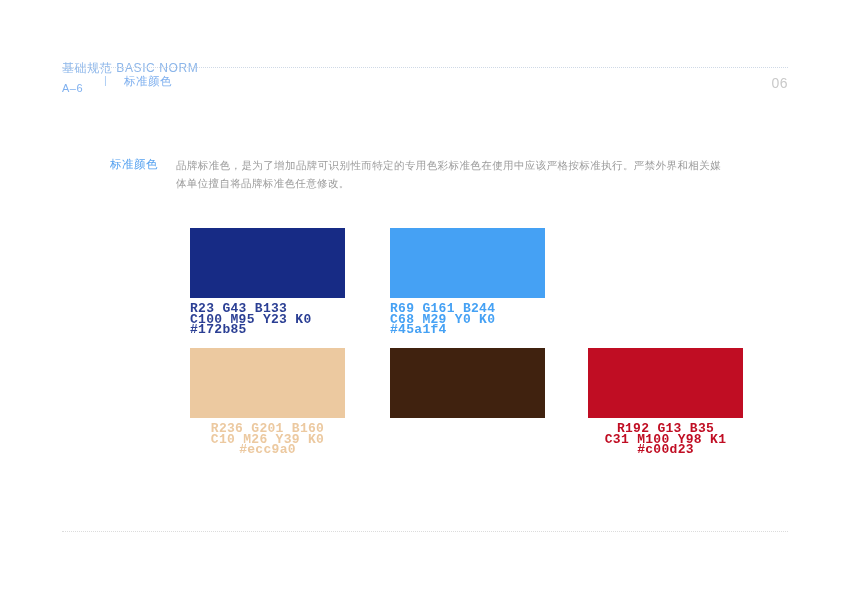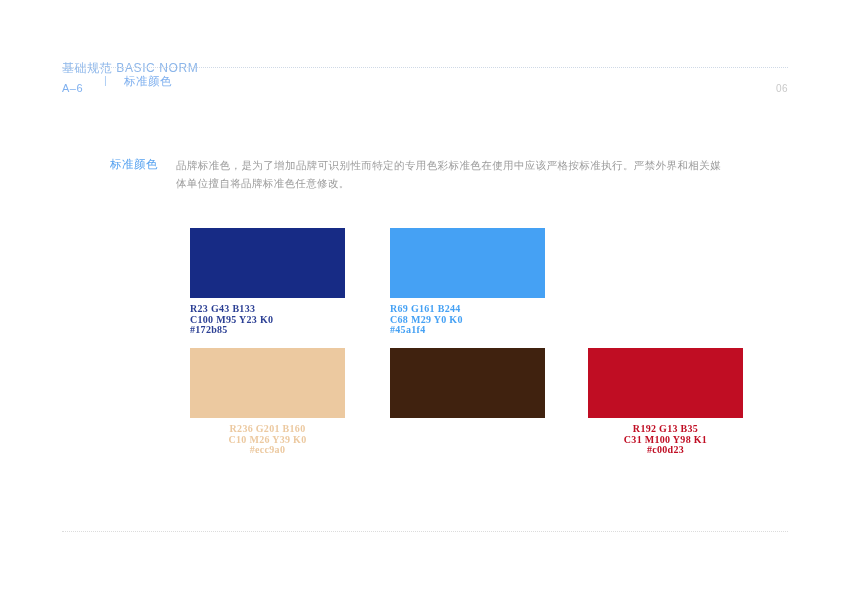--- a/index.html
+++ b/index.html
@@ -73,22 +73,22 @@
     left: 62px;
     top: 0;
     font-size: 11.5px;
     letter-spacing: 0.5px;
     color: #7fb0ef;
     white-space: nowrap;
   }
   .page-num {
     position: absolute;
     right: 0;
-    top: 9px;
-    font-size: 10px;
+    top: 1px;
+    font-size: 14px;
     letter-spacing: 0.5px;
     color: #c9c9c9;
   }
 
   
   .intro-label {
     position: absolute;
     left: 110px;
     top: 157px;
     font-size: 11.5px;
@@ -127,25 +127,25 @@
   .swatch-cell.col-0 { left: 0px; }
   .swatch-cell.col-1 { left: 200px; }
   .swatch-cell.col-2 { left: 398px; }
 
   .swatch-chip {
     width: 155px;
     height: 70px;
   }
   .swatch-meta {
     margin-top: 6px;
-    font-size: 10px;
+    font-size: 13px;
     font-weight: bold;
     line-height: 10.5px;
     letter-spacing: 0.3px;
-    font-family: Liberation Serif, serif;
+    font-family: Liberation Mono, monospace;
     white-space: nowrap;
   }
   .swatch-meta div { white-space: nowrap; }
 </style>
 </head>
 <body>
 
 <div class="page">
 
   <div class="doc-title">基础规范 BASIC NORM</div>

